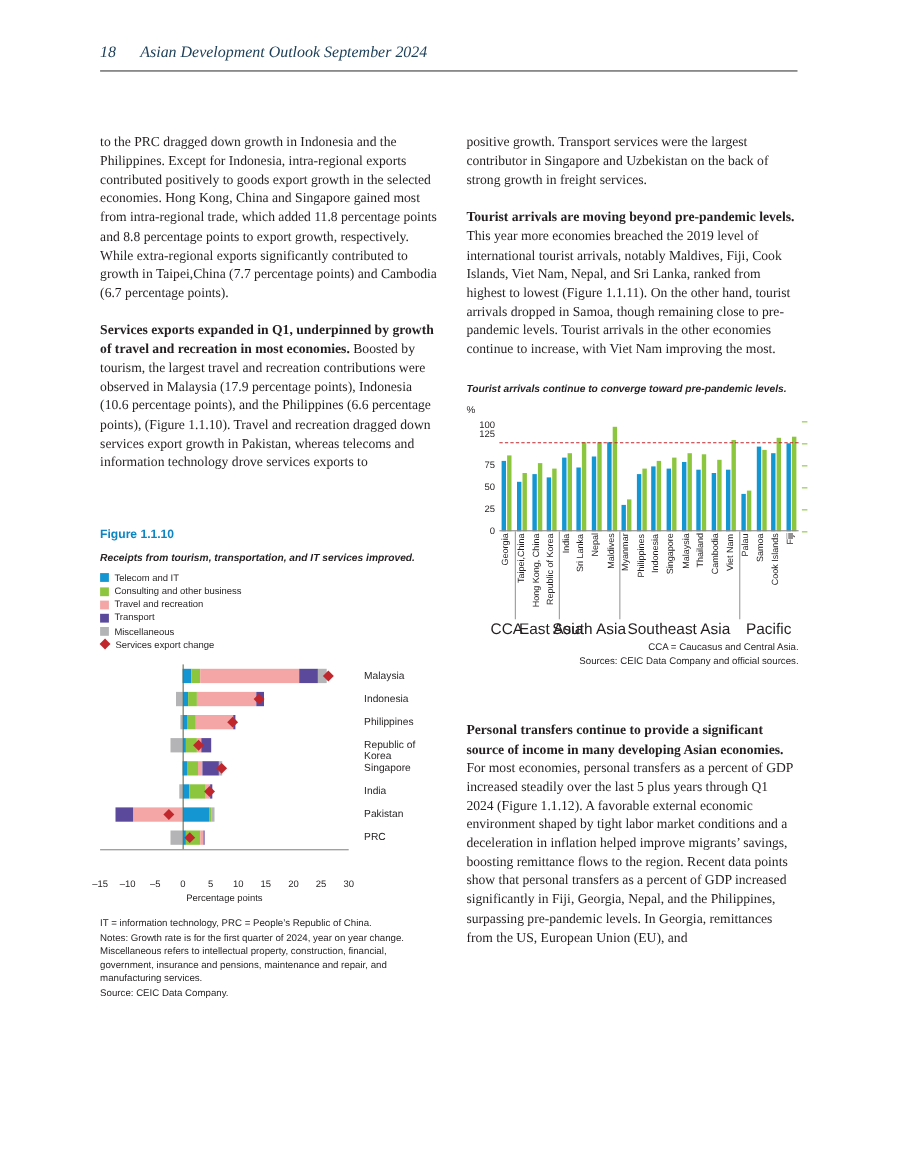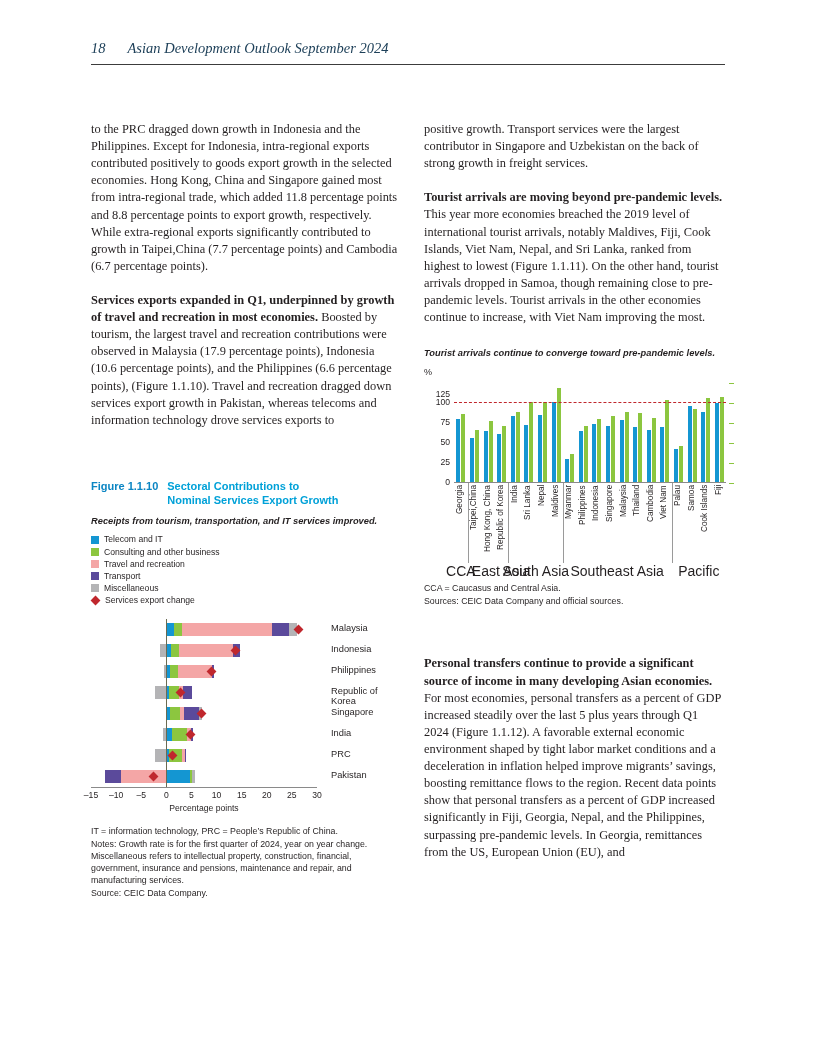--- a/index.html
+++ b/index.html
@@ -34,21 +34,21 @@
 
   
   .f10-chart { position:relative; margin-top:14px; }
   .f10-rows { position:relative; width:307px; }
   .f10-row { position:relative; height:21px; }
   .f10-seg { position:absolute; top:4px; height:13px; }
   .f10-diamond { position:absolute; top:7px; width:7px; height:7px; background:#c0272d; transform:rotate(45deg); z-index:3; }
   .f10-zero { position:absolute; top:0; bottom:0; width:1px; background:#6b6b52; z-index:2; }
   .f10-label { position:absolute; left:240px; top:4.5px; font-size:9.3px; }
   .f10-axisline { width:226px; border-top:1px solid #8a8a8a; }
-  .f10-xaxis { position:relative; width:240px; height:12px; font-size:8.6px; }
+  .f10-xaxis { position:relative; width:240px; height:12px; font-size:8.6px;margin-top:23px; }
   .f10-tick { position:absolute; top:2px; transform:translateX(-50%); }
   .f10-xlabel { width:226px; text-align:center; font-size:8.6px; margin-top:3px; }
 
   .fig-notes { margin-top:12px; font-size:8.8px; line-height:1.38; }
   .fig-notes div { margin-bottom:1px; }
 
   
   .f11-ylabel { font-size:9px; margin-top:9px; }
   .f11-plotwrap { margin-left:30px; margin-top:2px; width:272px; }
   .f11-plot { position:relative; width:272px; height:104px; }
@@ -56,42 +56,40 @@
   .f11-base { position:absolute; bottom:0; left:0; width:272px; border-top:1px solid #8a8a8a; }
   .f11-ref { position:absolute; left:0; width:272px; border-top:1.6px dashed #c0272d; z-index:4; }
   .f11-ytick { position:absolute; left:-30px; width:26px; text-align:right; font-size:8.6px; }
   .f11-rtick { position:absolute; right:-8px; width:5px; height:1.6px; background:#8cc63f; }
   .f11-labels { position:relative; width:272px; height:80px; margin-left:30px; }
   .f11-clabel { position:absolute; top:2px; height:76px; width:10px; font-size:8.2px; line-height:1;
                 writing-mode:vertical-rl; transform:rotate(180deg); text-align:end; white-space:nowrap; }
   .f11-sep { position:absolute; top:0; width:1px; height:80px; background:#9a9a9a; }
   .f11-groups { position:relative; width:272px; height:11px; margin-left:30px; font-size:14px; }
   .f11-group { position:absolute; transform:translateX(-50%); white-space:nowrap; }
-  .f11-notes { margin-top:8px; }
+  .f11-notes { margin-top:8px;text-align:right; }
 </style>
 </head>
 <body>
 
 <div class="page">
 
   <header class="running-head">
     <span>18</span>
     <span>Asian Development Outlook September 2024</span>
   </header>
   <div class="head-rule"></div>
 
   <div class="col col-left">
     <p class="body-text"><span>to the PRC dragged down growth in Indonesia and the Philippines. Except for Indonesia, intra-regional exports contributed positively to goods export growth in the selected economies. Hong Kong, China and Singapore gained most from intra-regional trade, which added 11.8 percentage points and 8.8 percentage points to export growth, respectively. While extra-regional exports significantly contributed to growth in Taipei,China (7.7 percentage points) and Cambodia (6.7 percentage points).</span></p>
     <p class="body-text"><span class="lead">Services exports expanded in Q1, underpinned by growth of travel and recreation in most economies.</span> <span>Boosted by tourism, the largest travel and recreation contributions were observed in Malaysia (17.9 percentage points), Indonesia (10.6 percentage points), and the Philippines (6.6 percentage points), (Figure 1.1.10). Travel and recreation dragged down services export growth in Pakistan, whereas telecoms and information technology drove services exports to</span></p>
 
     <figure class="figure mt-fig-left">
       <div class="fig-title-row">
         <span class="fig-num">Figure 1.1.10</span>
-        <span class="fig-title">Sectoral Contributions to
-Nominal Services Export Growth</span>
       </div>
       <div class="fig-subtitle">Receipts from tourism, transportation, and IT services improved.</div>
       <div class="legend">
           <div class="legend-row">
             <span class="swatch" style="background: rgb(20, 150, 210);"></span>
             <span>Telecom and IT</span>
           </div>
           <div class="legend-row">
             <span class="swatch" style="background: rgb(140, 198, 63);"></span>
             <span>Consulting and other business</span>
@@ -163,36 +161,36 @@
             <div class="f10-row">
               <div class="f10-seg" style="background: rgb(20, 150, 210); left: 75.3333px; width: 6.02667px;"></div>
               <div class="f10-seg" style="background: rgb(140, 198, 63); left: 81.36px; width: 15.0667px;"></div>
               <div class="f10-seg" style="background: rgb(244, 166, 166); left: 96.4267px; width: 4.01778px;"></div>
               <div class="f10-seg" style="background: rgb(91, 74, 155); left: 100.444px; width: 2.00889px;"></div>
               <div class="f10-seg" style="background: rgb(180, 180, 182); left: 72.32px; width: 3.01333px;"></div>
               <div class="f10-diamond" style="left: 95.94px;"></div>
               <div class="f10-label">India</div>
             </div>
             <div class="f10-row">
+              <div class="f10-seg" style="background: rgb(20, 150, 210); left: 75.3333px; width: 24.1067px;"></div>
+              <div class="f10-seg" style="background: rgb(140, 198, 63); left: 99.44px; width: 2.00889px;"></div>
+              <div class="f10-seg" style="background: rgb(244, 166, 166); left: 30.1333px; width: 45.2px;"></div>
+              <div class="f10-seg" style="background: rgb(91, 74, 155); left: 14.0622px; width: 16.0711px;"></div>
+              <div class="f10-seg" style="background: rgb(180, 180, 182); left: 101.449px; width: 2.51111px;"></div>
+              <div class="f10-diamond" style="left: 59.2778px;"></div>
+              <div class="f10-label">Pakistan</div>
+            </div>
+            <div class="f10-row">
               <div class="f10-seg" style="background: rgb(20, 150, 210); left: 75.3333px; width: 3.01333px;"></div>
               <div class="f10-seg" style="background: rgb(140, 198, 63); left: 78.3467px; width: 13.0578px;"></div>
               <div class="f10-seg" style="background: rgb(244, 166, 166); left: 91.4044px; width: 2.51111px;"></div>
               <div class="f10-seg" style="background: rgb(91, 74, 155); left: 93.9156px; width: 1.50667px;"></div>
               <div class="f10-seg" style="background: rgb(180, 180, 182); left: 64.2844px; width: 11.0489px;"></div>
               <div class="f10-diamond" style="left: 77.86px;"></div>
               <div class="f10-label">PRC</div>
-            </div>
-            <div class="f10-row">
-              <div class="f10-seg" style="background: rgb(20, 150, 210); left: 75.3333px; width: 24.1067px;"></div>
-              <div class="f10-seg" style="background: rgb(140, 198, 63); left: 99.44px; width: 2.00889px;"></div>
-              <div class="f10-seg" style="background: rgb(244, 166, 166); left: 30.1333px; width: 45.2px;"></div>
-              <div class="f10-seg" style="background: rgb(91, 74, 155); left: 14.0622px; width: 16.0711px;"></div>
-              <div class="f10-seg" style="background: rgb(180, 180, 182); left: 101.449px; width: 2.51111px;"></div>
-              <div class="f10-diamond" style="left: 59.2778px;"></div>
-              <div class="f10-label">Pakistan</div>
             </div>
             <div class="f10-zero" style="left: 75.3333px;"></div>
           </div>
         <div class="f10-axisline"></div>
         <div class="f10-xaxis">
             <div class="f10-tick" style="left: 0px;">–15</div>
             <div class="f10-tick" style="left: 25.1111px;">–10</div>
             <div class="f10-tick" style="left: 50.2222px;">–5</div>
             <div class="f10-tick" style="left: 75.3333px;">0</div>
             <div class="f10-tick" style="left: 100.444px;">5</div>
@@ -222,21 +220,21 @@
       <div class="f11-plotwrap">
         <div class="f11-plot">
             <div class="f11-ytick" style="bottom: -4px;">0</div>
             <div class="f11-rtick" style="bottom: -1px;"></div>
             <div class="f11-ytick" style="bottom: 16px;">25</div>
             <div class="f11-rtick" style="bottom: 19px;"></div>
             <div class="f11-ytick" style="bottom: 36px;">50</div>
             <div class="f11-rtick" style="bottom: 39px;"></div>
             <div class="f11-ytick" style="bottom: 56px;">75</div>
             <div class="f11-rtick" style="bottom: 59px;"></div>
-            <div class="f11-ytick" style="bottom: 76px;">100</div>
+            <div class="f11-ytick" style="bottom: 92px;">100</div>
             <div class="f11-rtick" style="bottom: 79px;"></div>
             <div class="f11-ytick" style="bottom: 84px;">125</div>
             <div class="f11-rtick" style="bottom: 99px;"></div>
             <div class="f11-bar" style="left: 2.3px; width: 4px; height: 64px; background: rgb(20, 150, 210);"></div>
             <div class="f11-bar" style="left: 7.3px; width: 4px; height: 68.8px; background: rgb(140, 198, 63);"></div>
             <div class="f11-bar" style="left: 15.9px; width: 4px; height: 44.8px; background: rgb(20, 150, 210);"></div>
             <div class="f11-bar" style="left: 20.9px; width: 4px; height: 52.8px; background: rgb(140, 198, 63);"></div>
             <div class="f11-bar" style="left: 29.5px; width: 4px; height: 52px; background: rgb(20, 150, 210);"></div>
             <div class="f11-bar" style="left: 34.5px; width: 4px; height: 62.4px; background: rgb(140, 198, 63);"></div>
             <div class="f11-bar" style="left: 43.1px; width: 4px; height: 48.8px; background: rgb(20, 150, 210);"></div>

